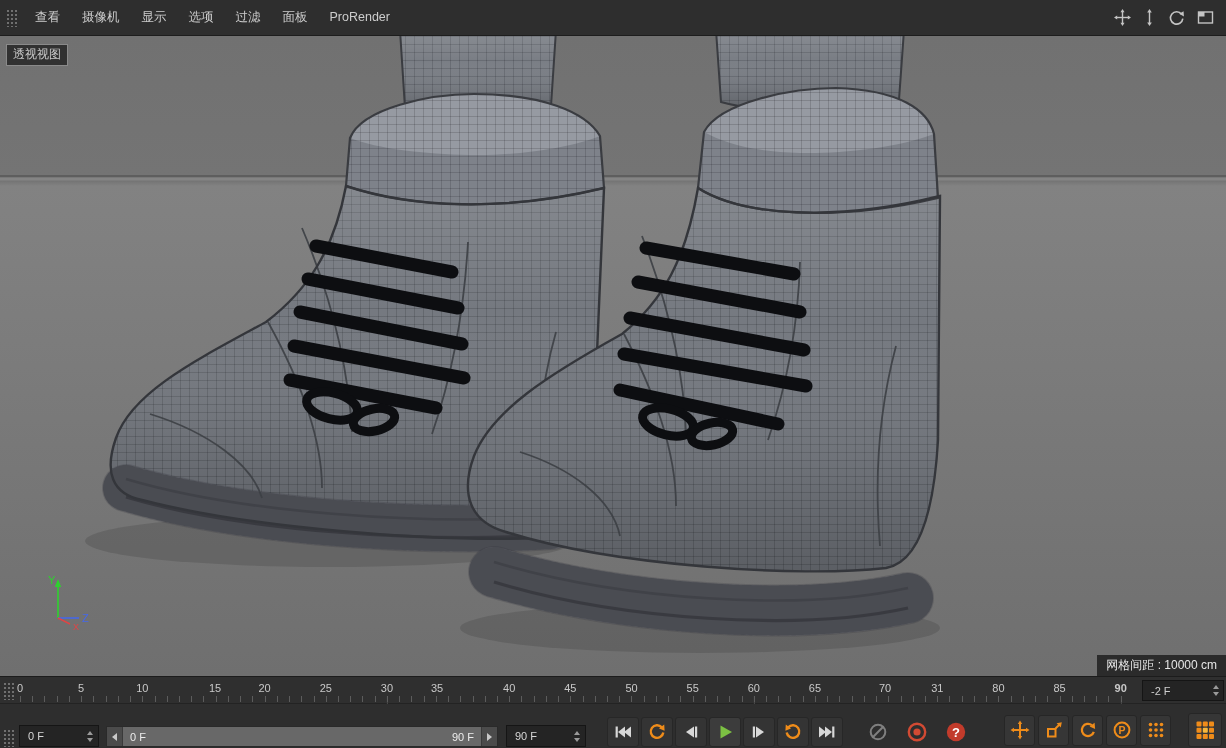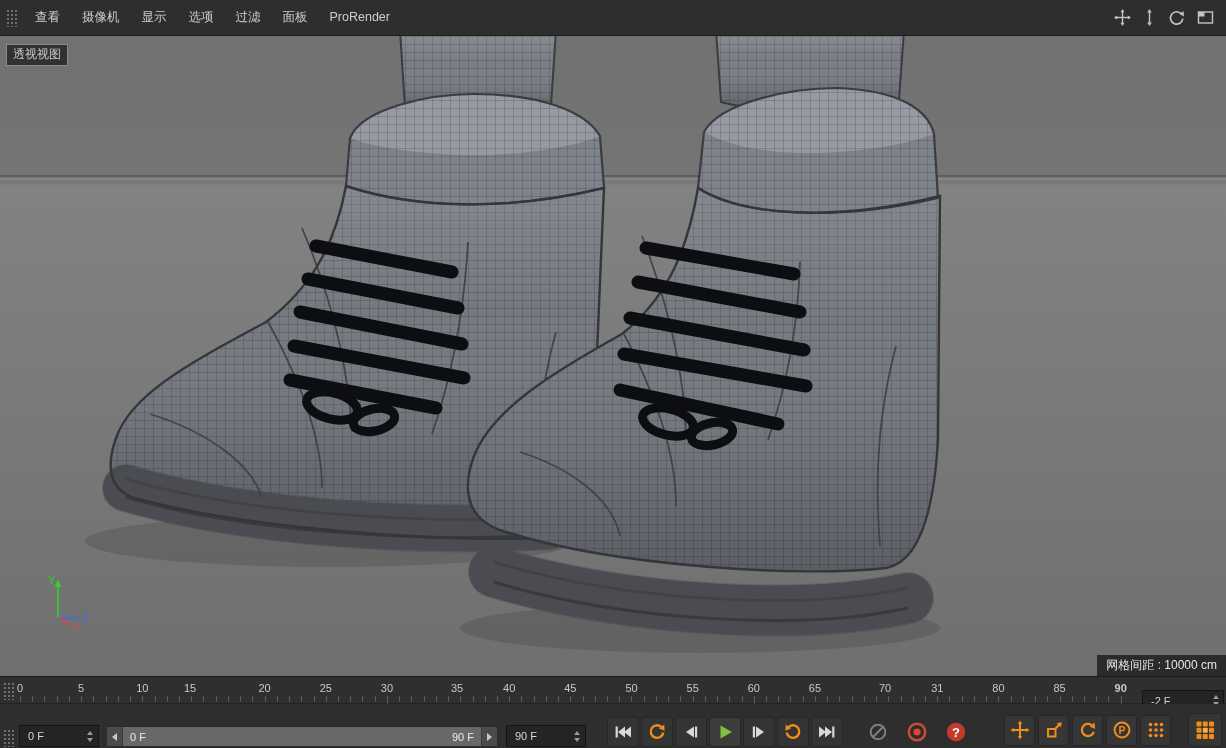--- a/index.html
+++ b/index.html
@@ -30,21 +30,21 @@
   
   .ruler { position:relative; height:28px; background:#2f2f2f; border-top:1px solid #1c1c1c;
            border-bottom:1px solid #232323; }
   .ruler .grip { position:absolute; left:3px; top:5px; }
   .ruler-num { position:absolute; top:5px; transform:translateX(-50%); font-size:11px; color:#c9c9c9; }
   .ruler-num.major::after { content:''; position:absolute; left:50%; top:14px; height:13px; width:1px; background:#4c4c4c; }
   .ruler-ticks { position:absolute; left:20px; right:94px; bottom:1px; height:6px;
                  background:repeating-linear-gradient(to right,#5c5c5c 0 1px,transparent 1px 12.23px); }
   .frame-box { position:absolute; right:2px; top:3px; width:82px; height:21px; background:#242424;
                border:1px solid #151515; color:#cfcfcf; font-size:11px; display:flex;
-               align-items:center; padding:0 4px 0 8px;margin-top:10px; }
+               align-items:center; padding:0 4px 0 8px; }
 
   
   .toolbar { position:relative; height:43px; background:#2e2e2e; display:flex; align-items:flex-end;
              padding:0 4px 0 3px; }
   .toolbar .grip { margin-right:4px; }
   .stepper { margin-left:auto; display:flex; flex-direction:column; gap:3px; padding-left:5px; }
   .stepper i { display:block; width:0; height:0; border-left:3.5px solid transparent; border-right:3.5px solid transparent; }
   .stepper .up { border-bottom:4px solid #9a9a9a; }
   .stepper .dn { border-top:4px solid #9a9a9a; }
   .tb-spinner { width:80px; height:22px; background:#242424; border:1px solid #151515; color:#d6d6d6;
@@ -249,25 +249,25 @@
 
     <div class="grid-label">网格间距 : 10000 cm</div>
   </div>
 
   <div class="ruler">
     <div class="grip"></div>
     <div>
         <span class="ruler-num" style="left: 20px;">0</span>
         <span class="ruler-num" style="left: 81.15px;">5</span>
         <span class="ruler-num" style="left: 142.3px;">10</span>
-        <span class="ruler-num" style="left: 190px;">15</span>
+        <span class="ruler-num" style="left: 215px;">15</span>
         <span class="ruler-num" style="left: 264.6px;">20</span>
         <span class="ruler-num" style="left: 325.75px;">25</span>
         <span class="ruler-num major" style="left: 386.9px;">30</span>
-        <span class="ruler-num" style="left: 457px;">35</span>
+        <span class="ruler-num" style="left: 437px;">35</span>
         <span class="ruler-num" style="left: 509.2px;">40</span>
         <span class="ruler-num" style="left: 570.35px;">45</span>
         <span class="ruler-num" style="left: 631.5px;">50</span>
         <span class="ruler-num" style="left: 692.65px;">55</span>
         <span class="ruler-num major" style="left: 753.8px;">60</span>
         <span class="ruler-num" style="left: 814.95px;">65</span>
         <span class="ruler-num" style="left: 885px;">70</span>
         <span class="ruler-num" style="left: 937.25px;">31</span>
         <span class="ruler-num" style="left: 998.4px;">80</span>
         <span class="ruler-num" style="left: 1059.55px;">85</span>

